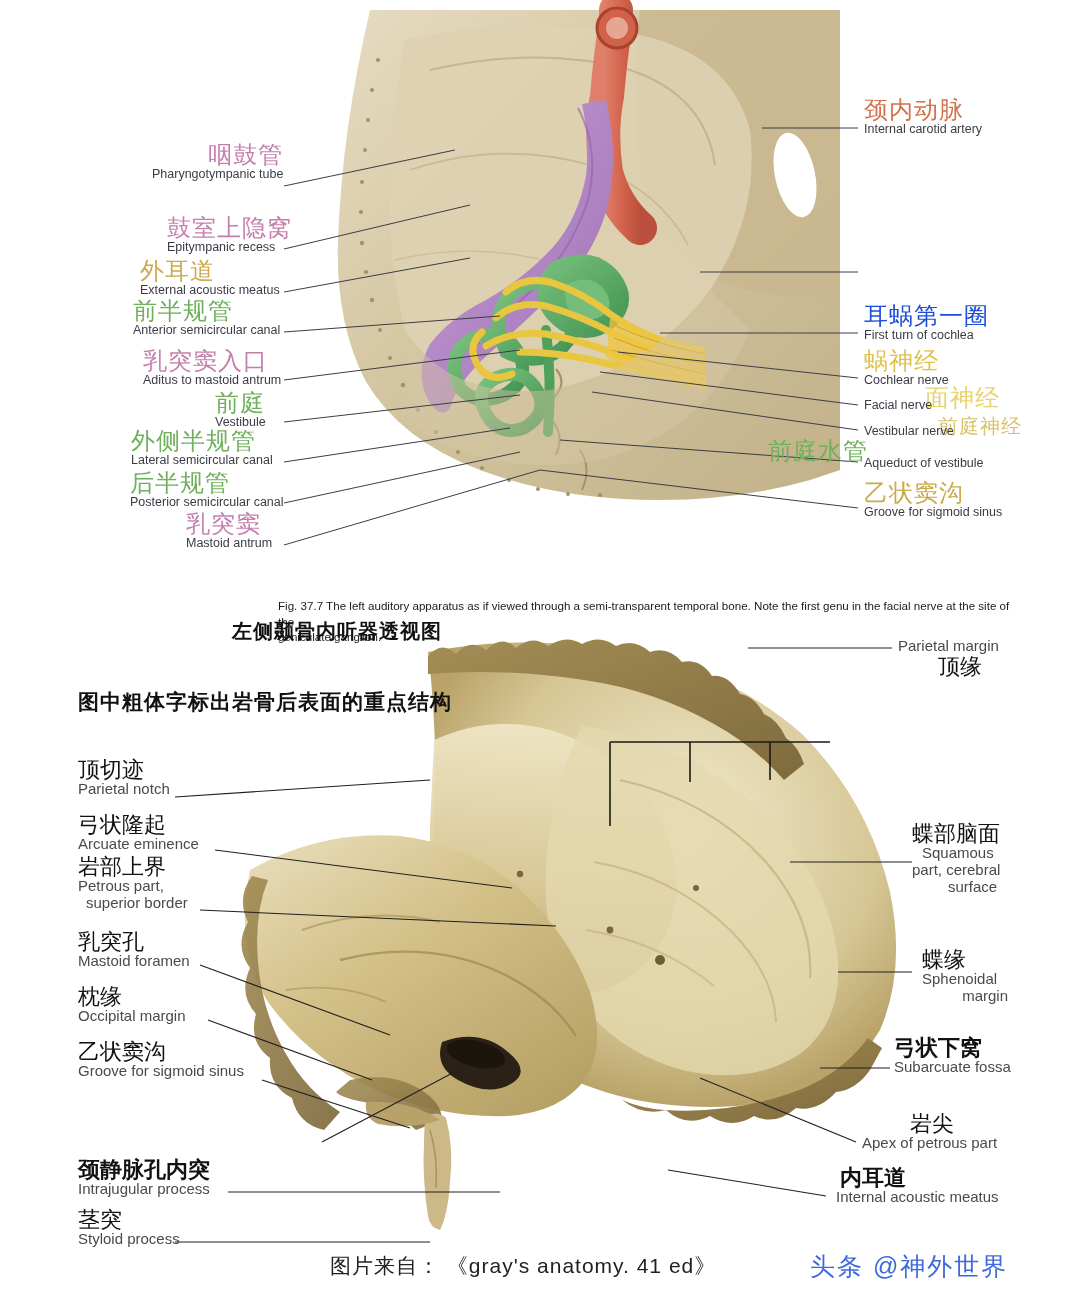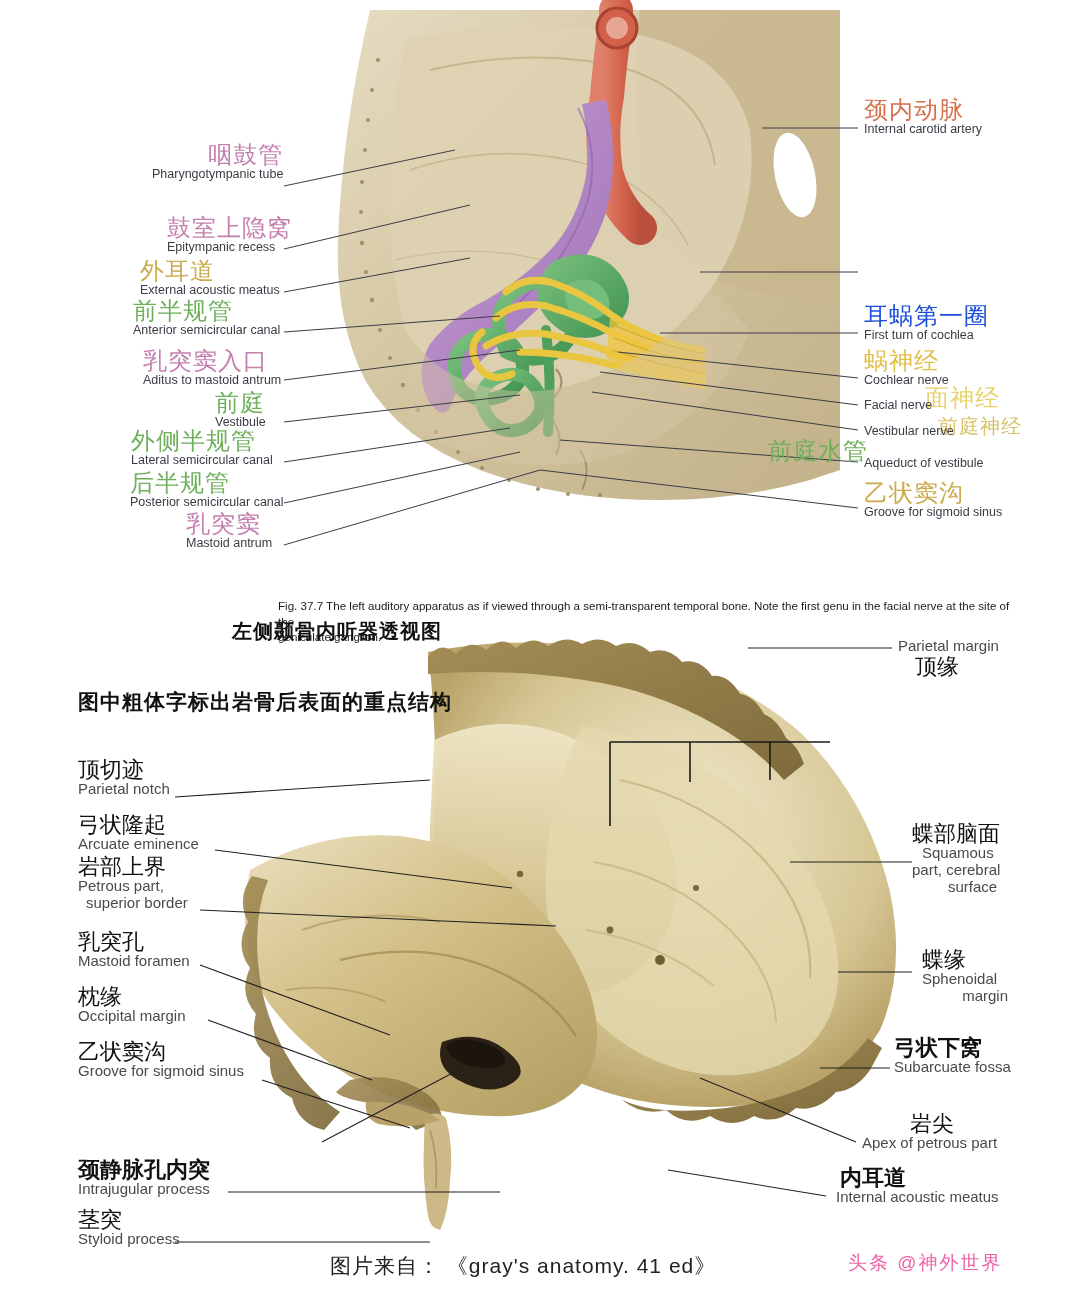--- a/index.html
+++ b/index.html
@@ -28,21 +28,21 @@
   #bottom-figure{position:absolute;left:0;top:630px;width:1080px;height:620px;}
   #note{position:absolute;left:78px;top:688px;font-size:21px;font-weight:bold;color:#111;letter-spacing:1px;}
 
   .cn2{font-size:22px;line-height:1.06;color:#111;}
   .cn2.bold{font-weight:bold;}
   .en2{font-size:15px;line-height:1.12;color:#4a4a4a;}
   .en2.rt{text-align:right;}
 
   
   #source{position:absolute;left:330px;top:1252px;font-size:21px;color:#222;letter-spacing:1px;}
-  #watermark{position:absolute;left:848px;top:1250px;font-size:19px;color:#ec4899;letter-spacing:2px;opacity:.85;}
+  #watermark{position:absolute;left:810px;top:1250px;font-size:25px;color:#1d4ed8;letter-spacing:2px;opacity:.85;}
 </style>
 </head>
 <body>
 
 <div class="fig" id="top-figure">
 
   <div id="top-art">
     <svg width="530" height="588" viewBox="0 0 530 588">
       <defs>
         <linearGradient id="boneGrad" x1="0" y1="0" x2="1" y2="1">
@@ -389,21 +389,21 @@
     <div class="cn2 bold">颈静脉孔内突</div>
     <div class="en2">Intrajugular process</div>
   </div>
   <div class="label" style="left:78px;top:578px;">
     <div class="cn2">茎突</div>
     <div class="en2">Styloid process</div>
   </div>
 
   <div class="label" style="left:898px;top:8px;">
     <div class="en2">Parietal margin</div>
-    <div class="cn2" style="margin-left:17px;">顶缘</div>
+    <div class="cn2" style="margin-left:40px;">顶缘</div>
   </div>
   <div class="label" style="left:912px;top:192px;">
     <div class="cn2">蝶部脑面</div>
     <div class="en2" style="margin-left:10px;">Squamous</div>
     <div class="en2">part, cerebral</div>
     <div class="en2" style="margin-left:36px;">surface</div>
   </div>
   <div class="label" style="left:922px;top:318px;">
     <div class="cn2">蝶缘</div>
     <div class="en2">Sphenoidal</div>

